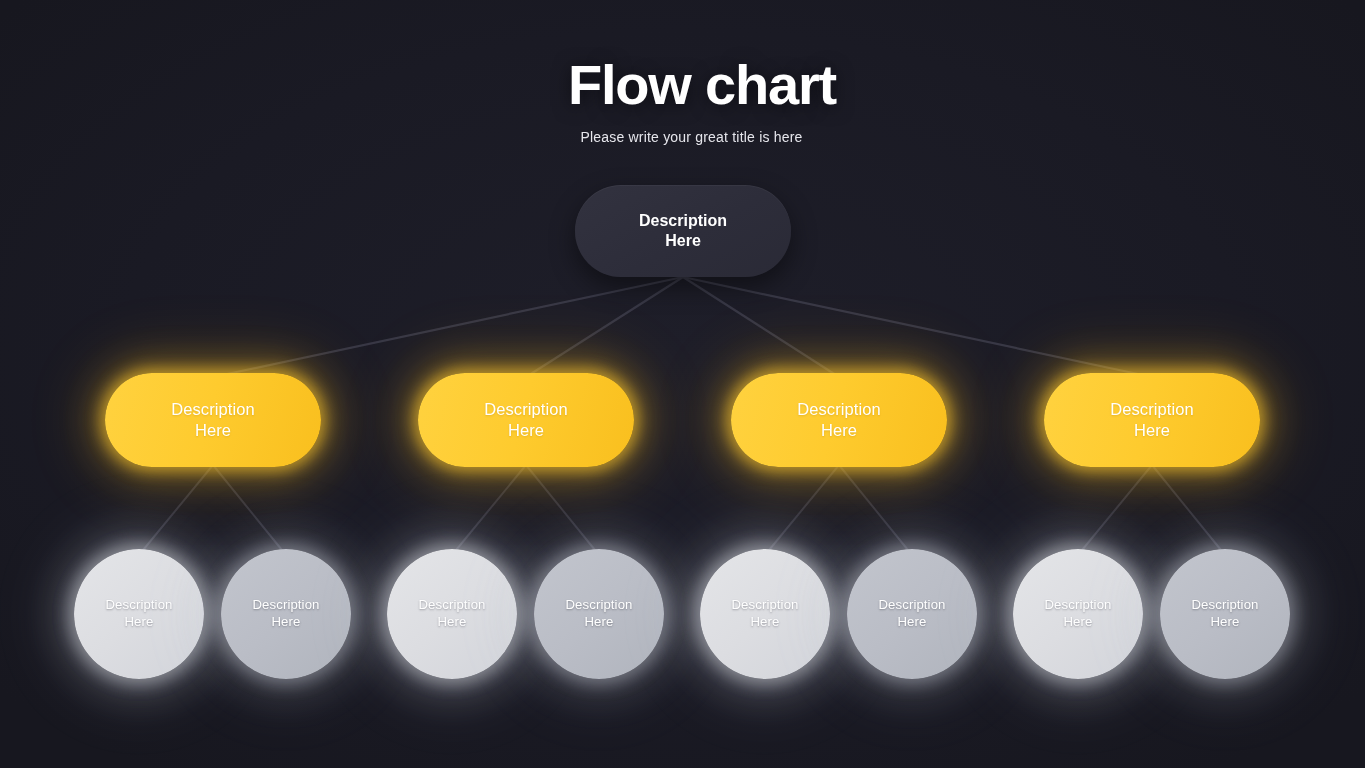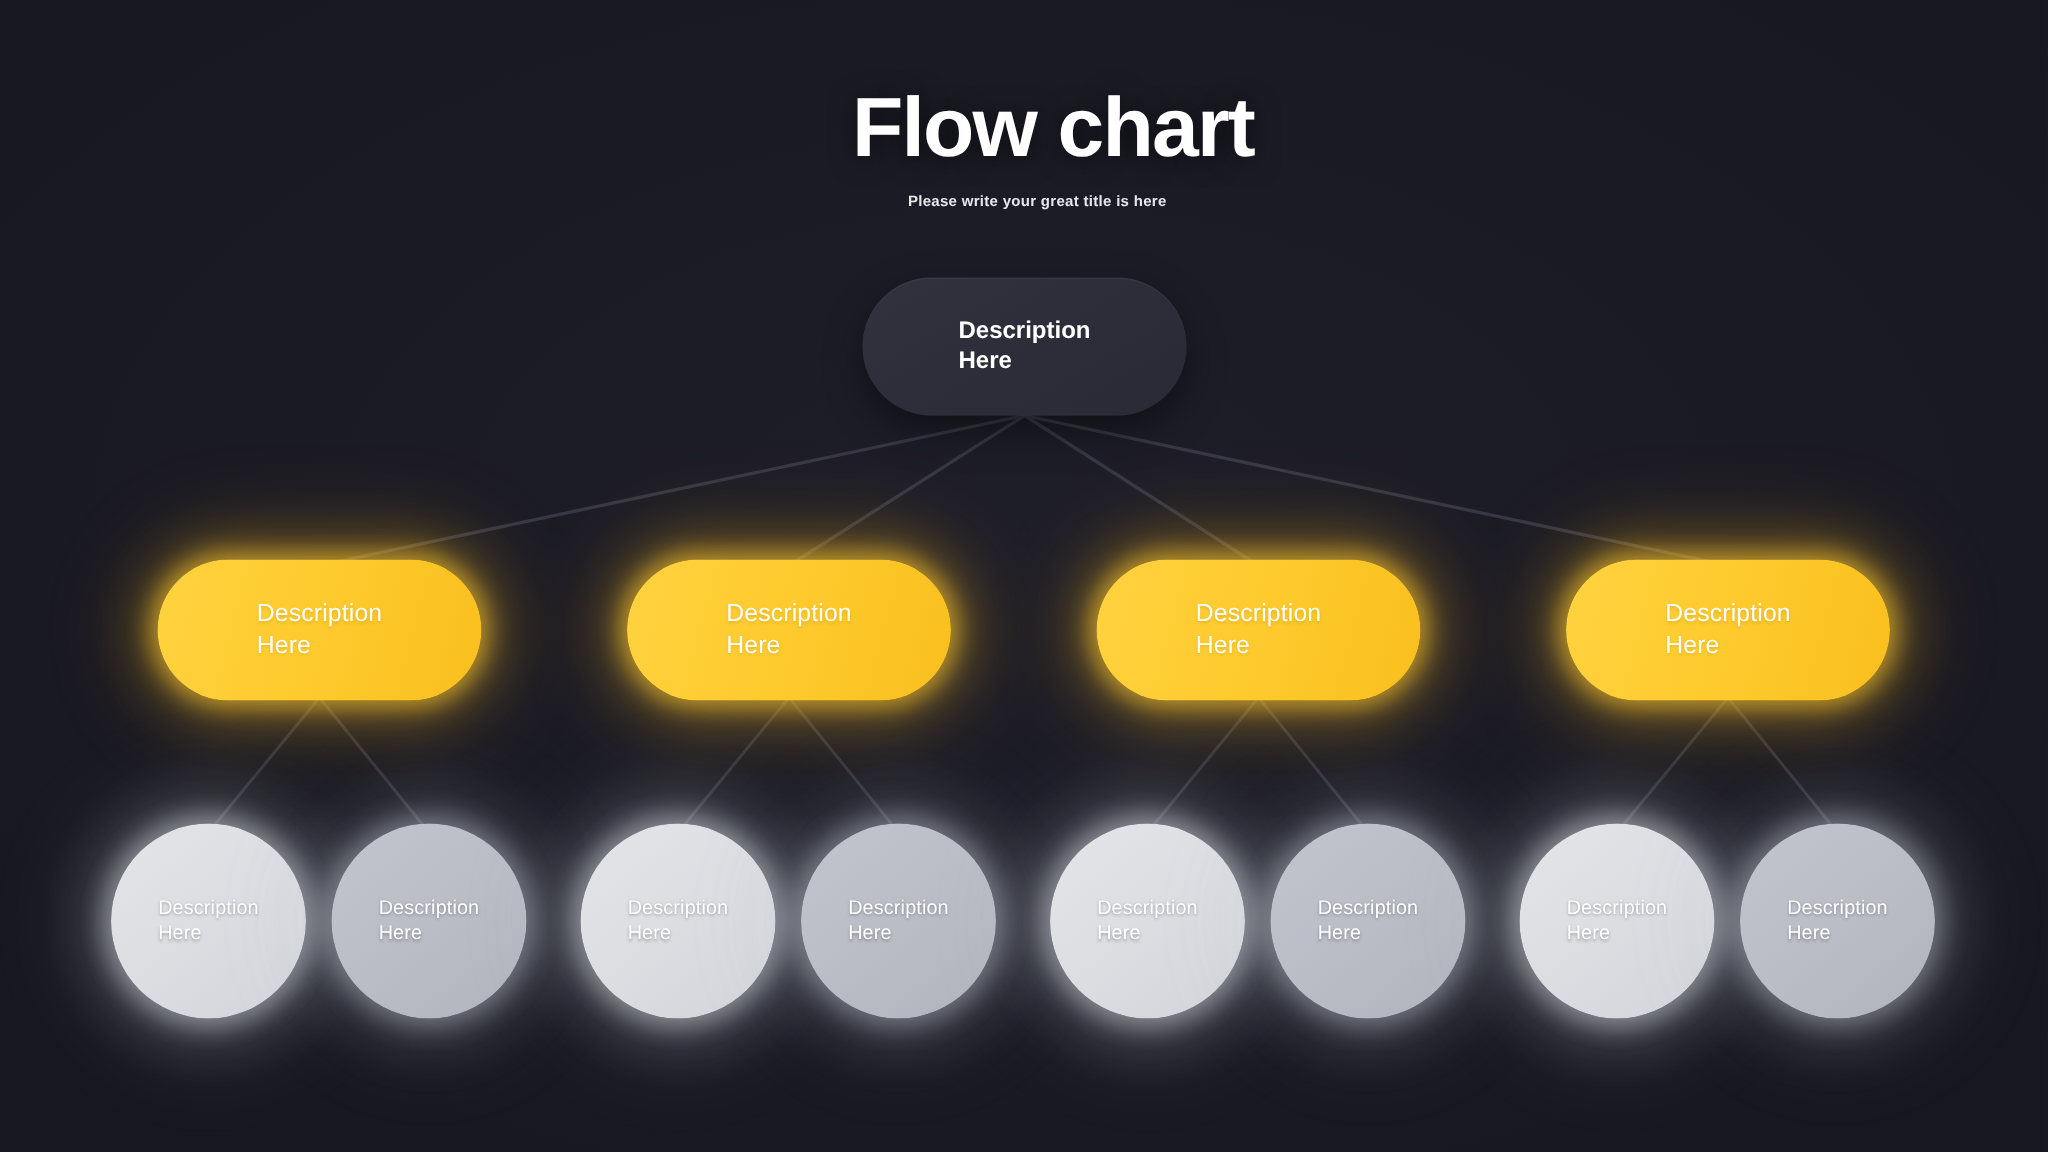--- a/index.html
+++ b/index.html
@@ -35,33 +35,34 @@
     font-size:56px;
     font-weight:bold;
     letter-spacing:-1.2px;
     color:#ffffff;
     line-height:1.05;
     text-shadow:0 2px 18px rgba(0,0,0,.55);
     margin-left:39px;
   }
   .subtitle {
     margin-top:14px;
-    font-size:10px;
-    font-weight:700;
+    font-size:14px;
+    font-weight:400;
     color:#e6e6ec;
     letter-spacing:.2px;
     margin-left:18px;
   }
 
   
   .node {
     position:absolute;
     display:flex;
     align-items:center;
     justify-content:center;
+    text-align:center;
     line-height:1.28;
     user-select:none;
   }
 
   
   .node-root {
     width:216px; height:92px;
     border-radius:46px;
     background:linear-gradient(150deg, #32323f 0%, #2d2d3a 55%, #2a2a36 100%);
     color:#ffffff;

